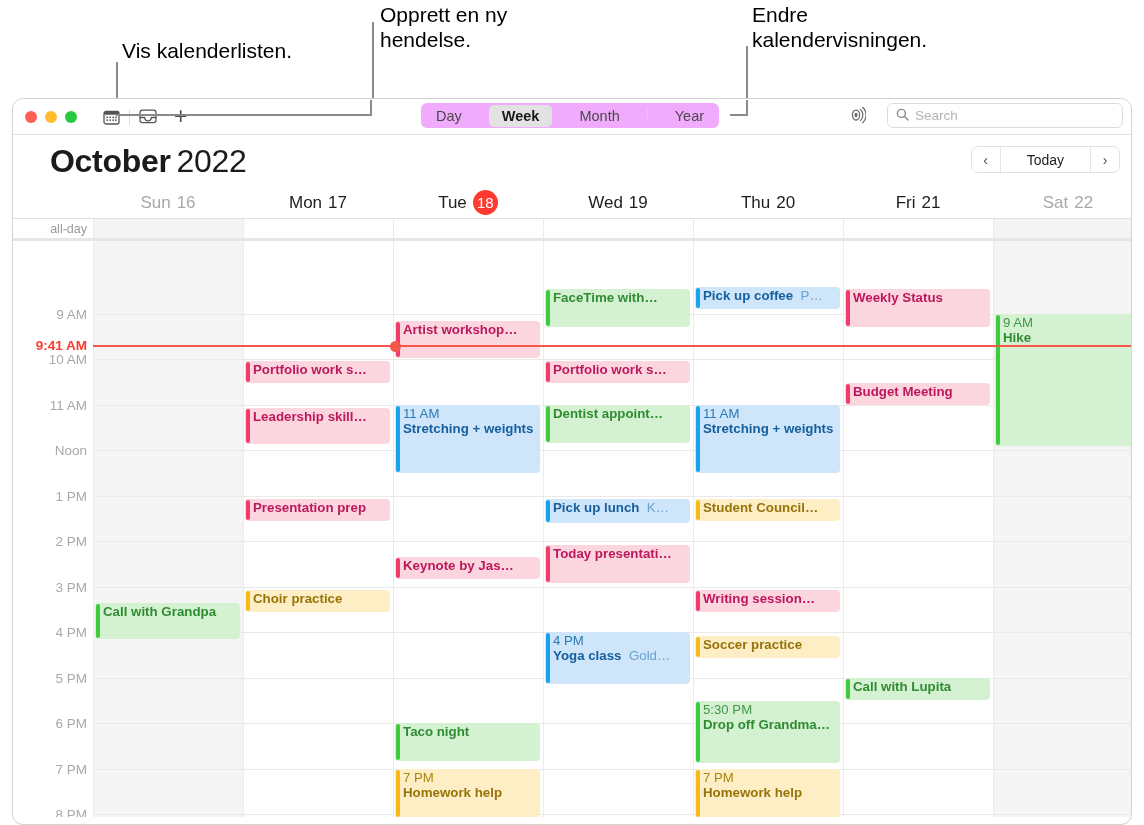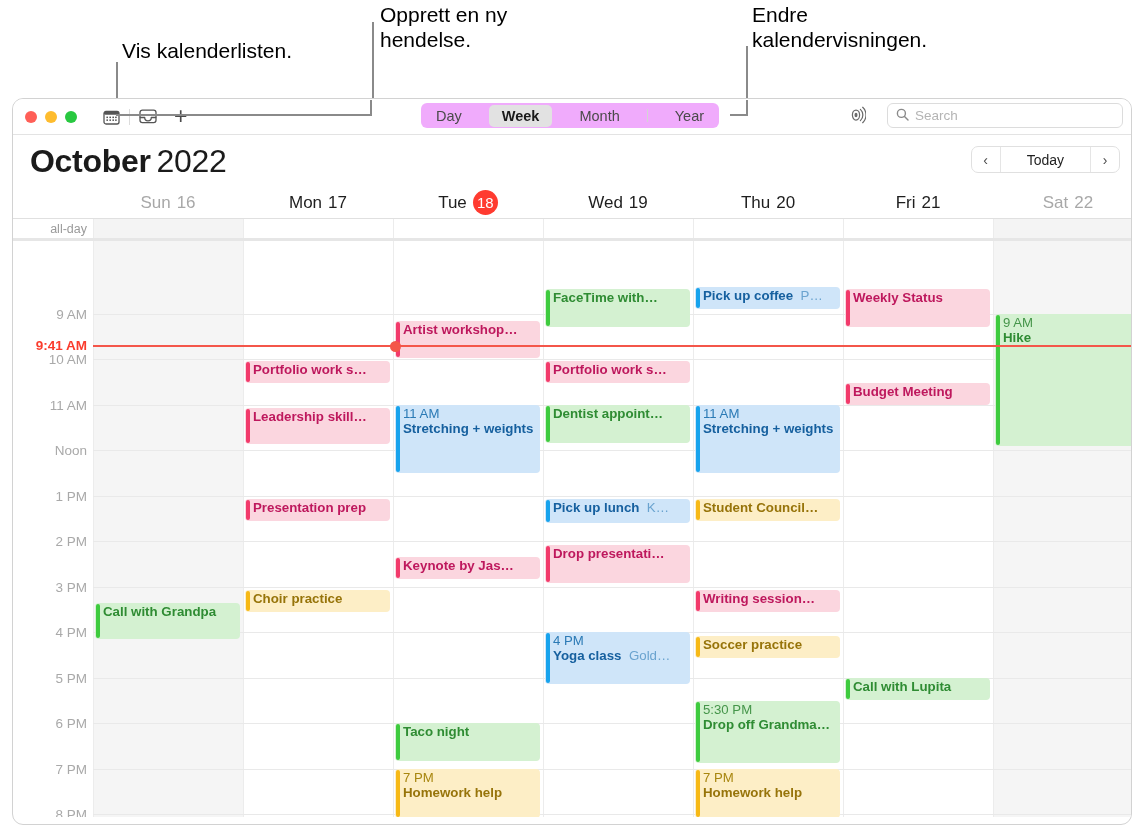--- a/index.html
+++ b/index.html
@@ -107,21 +107,21 @@
     position: relative;
     height: 52px;
     display: flex; align-items: center;
   }
   #page-title {
     margin-left: 17px;
     font-size: 32px;
     color: #1b1b1b;
     letter-spacing: -0.3px;
   }
-  #page-title .m { font-weight: 700; }
+  #page-title .m { font-weight: 700; margin-left: 20px; }
   #page-title .y { font-weight: 400; margin-left: 6px; }
 
   #nav-group {
     position: absolute; right: 11px; top: 11px;
     display: flex; align-items: center;
     height: 27px;
     border: 1px solid #e0e0e0;
     border-radius: 7px;
     overflow: hidden;
     background: #ffffff;
@@ -477,21 +477,21 @@
           <span class="ev-title">FaceTime with…</span>
         </div>
         <div class="ev pink" style="left: 532px; top: 120px; width: 145px; height: 22px;">
           <span class="ev-title">Portfolio work s…</span>
         </div>
         <div class="ev green" style="left: 532px; top: 164px; width: 145px; height: 38px;">
           <span class="ev-title">Dentist appoint…</span>
         </div>
         <div class="ev blue" style="left: 532px; top: 258px; width: 145px; height: 24px;"><span class="ev-title" style="display: inline;">Pick up lunch</span><span class="ev-sub">&nbsp; K…</span></div>
         <div class="ev pink" style="left: 532px; top: 304px; width: 145px; height: 38px;">
-          <span class="ev-title">Drop presentati…</span>
+          <span class="ev-title">Today presentati…</span>
         </div>
         <div class="ev blue" style="left: 532px; top: 391px; width: 145px; height: 52px;"><span class="ev-time">4 PM</span><span class="ev-title" style="display: inline;">Yoga class</span><span class="ev-sub">&nbsp; Gold…</span></div>
         <div class="ev blue" style="left: 682px; top: 46px; width: 145px; height: 22px;"><span class="ev-title" style="display: inline;">Pick up coffee</span><span class="ev-sub">&nbsp; P…</span></div>
         <div class="ev blue wrap" style="left: 682px; top: 164px; width: 145px; height: 68px;">
           <span class="ev-time">11 AM</span>
           <span class="ev-title">Stretching + weights</span>
         </div>
         <div class="ev yellow" style="left: 682px; top: 258px; width: 145px; height: 22px;">
           <span class="ev-title">Student Council…</span>
         </div>

